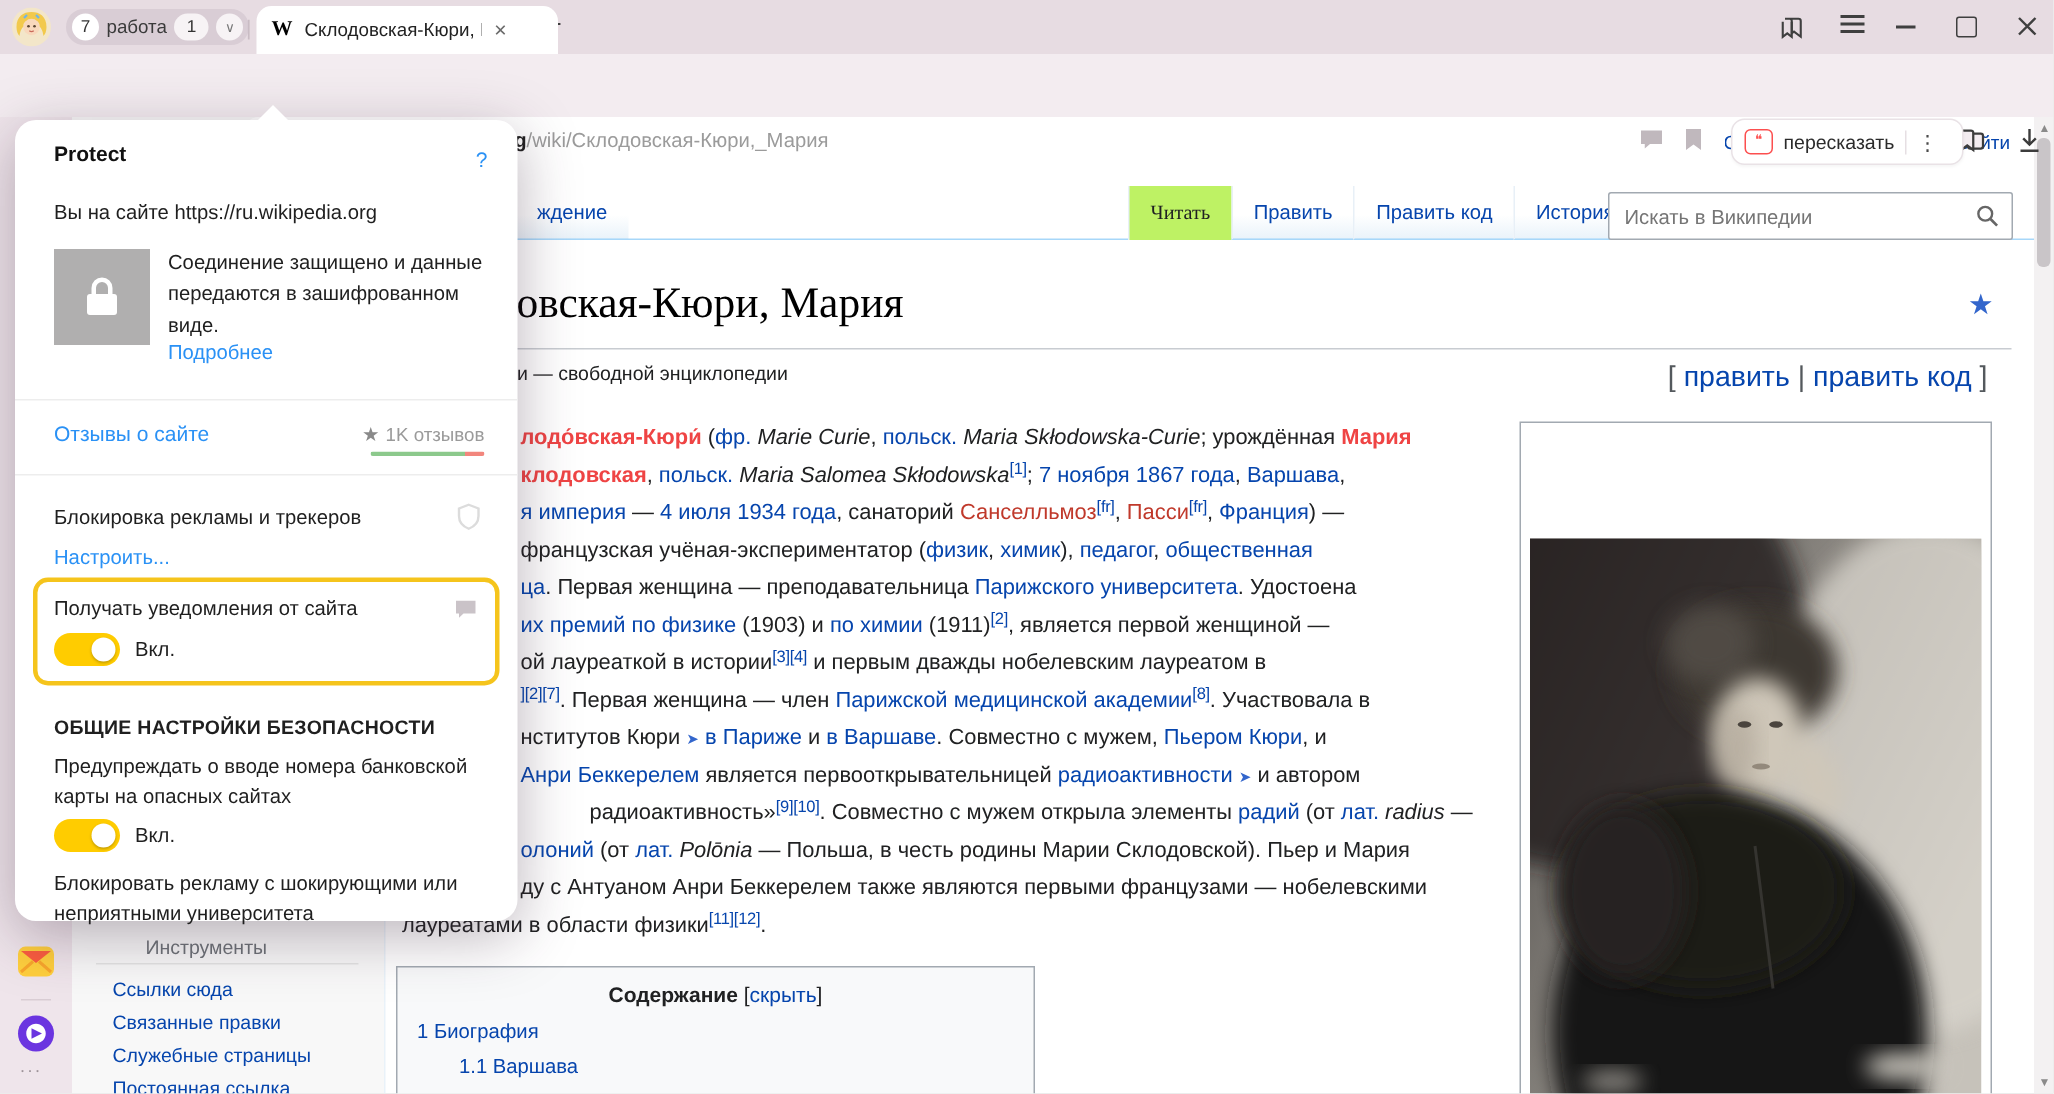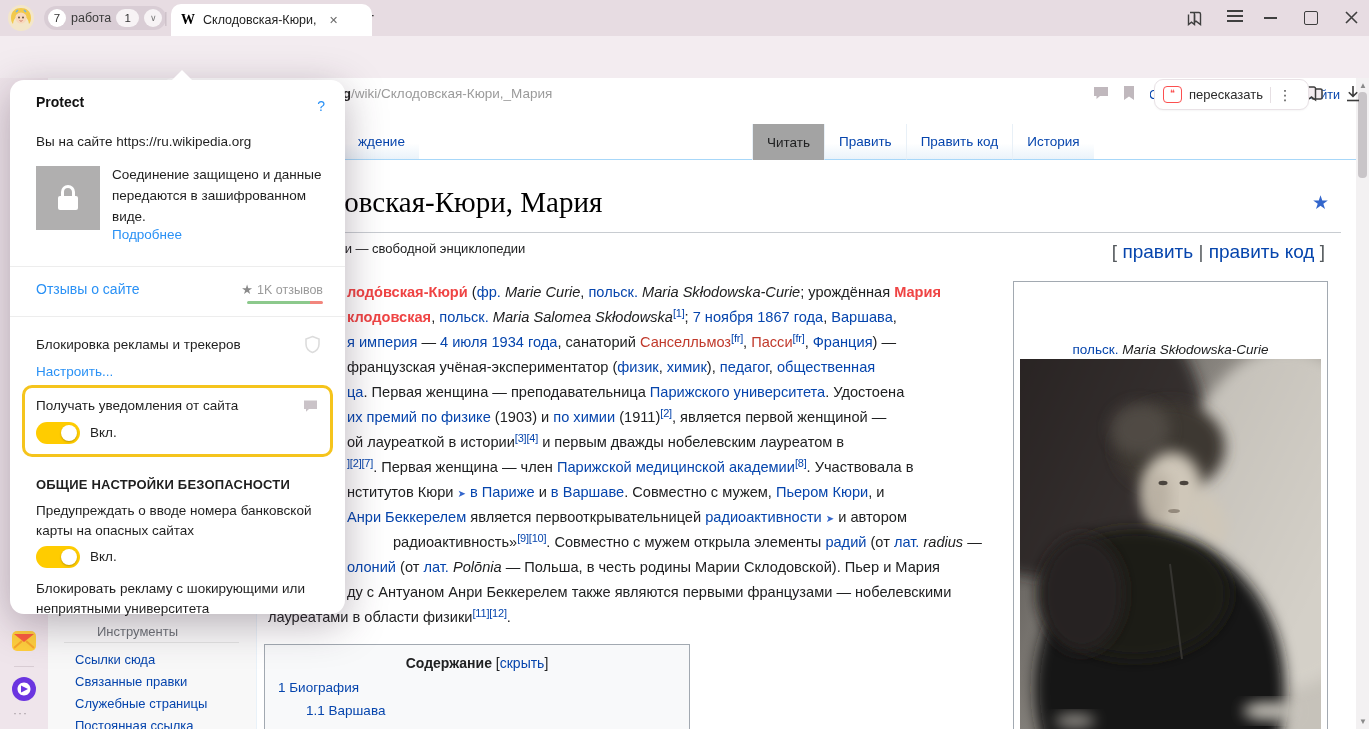--- a/index.html
+++ b/index.html
@@ -43,21 +43,21 @@
   .revbar .r{width:13px;background:#f2867d;}
 
   
   .wsidebg{left:48px;top:78px;width:208px;height:651px;background:#f8f8f8;z-index:1;}
   .wborder{left:256px;top:78px;width:1px;height:651px;background:#e9f2f9;z-index:1;}
   .personal{top:88px;right:29px;display:flex;align-items:center;gap:13px;font-size:12.6px;z-index:1;}
   .personal .lnk{color:#0645ad;}
   .tabline{left:256px;top:159px;width:1100px;height:1px;background:#a7d7f9;z-index:1;}
   .wtab{height:35px;display:flex;align-items:center;padding:0 14px;font-size:13.5px;color:#0645ad;
         background:linear-gradient(to bottom,#ffffff 55%,#eaf3fa 100%);border-bottom:1px solid #a7d7f9;border-left:1px solid #e8f0f7;}
-  .wtab.active{height:36px;background:#a3a3a3;border-bottom:none;color:#202122;}
+  .wtab.active{height:36px;background:#bef264;border-bottom:none;color:#202122;font-family:Liberation Serif, serif;}
   .searchbox{left:1072px;top:128px;width:268px;height:30px;border:1px solid #a2a9b1;border-radius:2px;background:#fff;display:flex;align-items:center;z-index:1;}
   .searchbox input{flex:1;border:none;outline:none;font-size:13.5px;color:#222;padding:0 10px;font-family:"Liberation Sans",sans-serif;background:transparent;}
   .wtitle{left:268px;top:186px;font-family:"Liberation Serif","DejaVu Serif",serif;font-size:29px;color:#000;z-index:1;white-space:nowrap;}
   .titlerule{left:256px;top:232px;width:1085px;height:1px;background:#c8ccd1;z-index:1;}
   .subtitle{left:268px;top:241px;font-size:13px;color:#202122;z-index:1;}
   .editline{top:241px;right:44px;font-size:19px;z-index:1;}
   .article-line{position:absolute;font-size:14.6px;white-space:nowrap;z-index:1;color:#202122;}
   .sg-k{color:#202122;} .sg-b{color:#ef4444;font-weight:bold;} .sg-a{color:#0645ad;}
   .sg-r{color:#c0392b;} .sg-i{font-style:italic;color:#202122;}
   .sg-s{color:#0645ad;font-size:11px;position:relative;top:-5px;letter-spacing:-.2px;}
@@ -96,20 +96,27 @@
   <div class="abs tabline"></div>
   <div class="abs" style="left:343px;top:124px;z-index:1">
     <div class="wtab">ждение</div>
   </div>
   <div class="abs" style="left:752px;top:124px;display:flex;z-index:1">
     <div class="wtab active">Читать</div>
     <div class="wtab">Править</div>
     <div class="wtab">Править код</div>
     <div class="wtab">История</div>
   </div>
+  <div class="abs searchbox">
+    <input type="text" placeholder="Искать в Википедии" style="">
+    <svg width="16" height="16" viewBox="0 0 16 16" style="margin-right:8px">
+        <circle cx="6.5" cy="6.5" r="4.6" fill="none" stroke="#666" stroke-width="1.6"></circle>
+        <line x1="10" y1="10" x2="14.4" y2="14.4" stroke="#666" stroke-width="1.8"></line>
+      </svg>
+  </div>
 
   <div class="abs wtitle">Склодовская-Кюри, Мария</div>
   <div class="abs" style="left:1312px;top:191px;font-size:19px;color:#3366cc;z-index:1">★</div>
   <div class="abs titlerule"></div>
   <div class="abs subtitle">Из Википедии — свободной энциклопедии</div>
   <div class="abs editline"><span class="sg-g">[ </span><span class="sg-a">править</span><span class="sg-g"> | </span><span class="sg-a">править код</span><span class="sg-g"> ]</span></div>
 
   <div id="article-lines">
       <div class="article-line" style="left: 347px; top: 284px;"><span class="sg-b">лодо́вская-Кюри́</span><span class="sg-k"> (</span><span class="sg-a">фр.</span><span class="sg-i"> Marie Curie</span><span class="sg-k">, </span><span class="sg-a">польск.</span><span class="sg-i"> Maria Skłodowska-Curie</span><span class="sg-k">; урождённая </span><span class="sg-b">Мария</span></div>
       <div class="article-line" style="left: 347px; top: 309px;"><span class="sg-b">клодовская</span><span class="sg-k">, </span><span class="sg-a">польск.</span><span class="sg-i"> Maria Salomea Skłodowska</span><span class="sg-s">[1]</span><span class="sg-k">; </span><span class="sg-a">7 ноября</span><span class="sg-k"> </span><span class="sg-a">1867 года</span><span class="sg-k">, </span><span class="sg-a">Варшава</span><span class="sg-k">,</span></div>
@@ -127,21 +134,20 @@
       <div class="article-line" style="left: 268px; top: 609px;"><span class="sg-k">лауреатами в области физики</span><span class="sg-s">[11][12]</span><span class="sg-k">.</span></div>
     </div>
 
   <div class="abs toc">
     <div style="position:absolute;left:0;top:10px;width:100%;text-align:center;font-size:14px"><span class="sg-bk">Содержание</span><span class="sg-k"> [</span><span class="sg-a">скрыть</span><span class="sg-k">]</span></div>
   </div>
   <div class="abs tocitem" style="left:278px;top:680px">1  Биография</div>
   <div class="abs tocitem" style="left:306px;top:703px">1.1  Варшава</div>
 
   <div class="abs infobox">
-    <div class="ibline" style="top:60px"><span class="sg-a">польск.</span><span class="sg-i"> Maria Skłodowska-Curie</span></div>
 
     <svg style="position:absolute;left:6px;top:77px" width="301" height="371" viewBox="0 0 301 371">
       <defs>
         <linearGradient id="pbg" x1="0" y1="0" x2="1" y2="0.6">
           <stop offset="0" stop-color="#4a4744"></stop>
             <stop offset="0.55" stop-color="#8f8b85"></stop>
             <stop offset="1" stop-color="#c6c2ba"></stop>
         </linearGradient>
         <filter id="soft" x="-30%" y="-30%" width="160%" height="160%">
             <feGaussianBlur stdDeviation="7"></feGaussianBlur>

